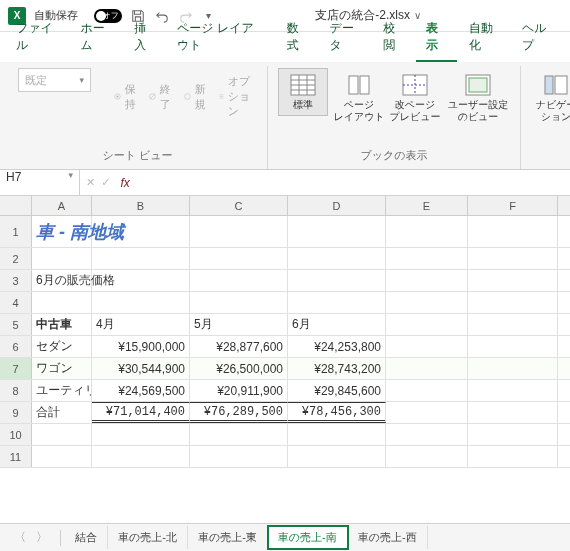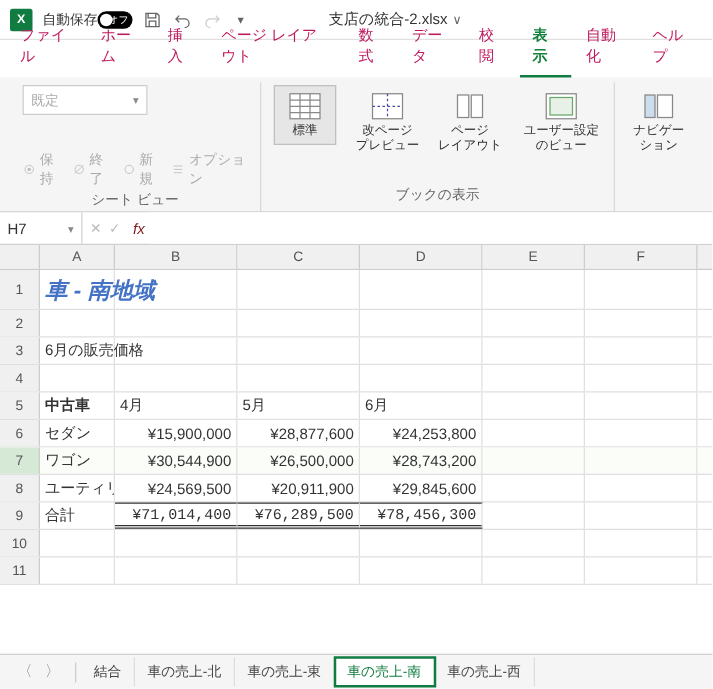--- a/index.html
+++ b/index.html
@@ -1,53 +1,53 @@
 <!DOCTYPE html>
 <html><head>
 <meta charset="utf-8">
 <style>
 * { margin: 0; padding: 0; box-sizing: border-box; font-family: "Yu Gothic UI", "Meiryo", sans-serif; }
 body { width: 570px; height: 551px; background: #fff; overflow: hidden; font-size: 12px; color: #333; }
 
 
 .titlebar { height: 32px; background: #fff; display: flex; align-items: center; padding: 0 8px; gap: 8px; border-bottom: 1px solid #e0e0e0; }
 .app-icon { width: 18px; height: 18px; background: #107c41; display: flex; align-items: center; justify-content: center; color: #fff; font-size: 10px; font-weight: bold; border-radius: 2px; }
-.autosave { display: flex; align-items: center; gap: 0; font-size: 11px; }
+.autosave { display: flex; align-items: center; gap: 16px; font-size: 11px; }
 .toggle { width: 28px; height: 14px; background: #000000; border-radius: 7px; position: relative; }
 .toggle::after { content: ""; position: absolute; width: 10px; height: 10px; background: #fff; border-radius: 50%; top: 2px; left: 2px; }
 .toggle-off { font-size: 8px; color: #fff; position: absolute; right: 3px; top: 1px; }
 .qat-icon { width: 16px; height: 16px; display: flex; align-items: center; justify-content: center; color: #666; }
 .qat-icon svg { width: 14px; height: 14px; }
-.filename { margin-left: 60px; font-size: 12px; color: #333; }
+.filename { margin-left: 96px; font-size: 12px; color: #333; }
 .dropdown-v { color: #666; font-size: 10px; margin-left: 4px; }
 
 
 .tabs { height: 30px; display: flex; align-items: flex-end; padding: 0 6px; gap: 2px; background: #fff; }
-.tab { padding: 6px 10px; font-size: 12px; color: #be185d; cursor: pointer; border-bottom: 2px solid transparent; }
+.tab { padding: 6px 10px; font-size: 12px; color: #14532d; cursor: pointer; border-bottom: 2px solid transparent; }
 .tab.active { border-bottom: 2px solid #107c41; color: #15803d; font-weight: 600; }
 
 
 .ribbon { height: 108px; background: #f5f5f5; border-bottom: 1px solid #d0d0d0; display: flex; padding: 4px 8px 0 8px; gap: 0; }
 .ribbon-group { border-right: 1px solid #d8d8d8; padding: 2px 10px 2px 10px; display: flex; flex-direction: column; }
 .ribbon-group:last-child { border-right: none; }
-.rg-content { flex: 1; display: flex; align-items: flex-start; gap: 16px; }
+.rg-content { flex: 1; display: flex; align-items: flex-start; gap: 6px; }
 .rg-label { text-align: center; font-size: 11px; color: #666; padding: 2px 0 4px 0; }
 .rb-dd { width: 100px; height: 24px; border: 1px solid #ccc; background: #fff; display: flex; align-items: center; padding: 0 6px; color: #aaa; font-size: 11px; justify-content: space-between; }
 .rb-smallbtns { display: flex; gap: 8px; margin-top: 6px; }
 .rb-smallbtn { display: flex; align-items: center; gap: 3px; color: #aaa; font-size: 11px; }
 .rb-smallbtn svg { width: 13px; height: 13px; }
 .rb-vbtn { width: 50px; display: flex; flex-direction: column; align-items: center; gap: 2px; padding: 4px 2px; cursor: pointer; border: 1px solid transparent; }
 .rb-vbtn.sel { background: #e6e6e6; border: 1px solid #c0c0c0; }
 .rb-vbtn-icon { width: 28px; height: 24px; display: flex; align-items: center; justify-content: center; }
 .rb-vbtn-icon svg { width: 26px; height: 22px; }
 .rb-vbtn-label { font-size: 10px; text-align: center; line-height: 1.2; color: #333; }
 
 
 .fbar { height: 26px; border-bottom: 1px solid #d0d0d0; display: flex; align-items: stretch; background: #fff; }
-.namebox { width: 66px; border-right: 1px solid #d0d0d0; display: flex; align-items: center; padding: 0 6px; justify-content: space-between; font-size: 12px; }
+.namebox { width: 80px; border-right: 1px solid #d0d0d0; display: flex; align-items: flex-start; padding: 0 6px; justify-content: space-between; font-size: 12px; }
 .namebox .dd { color: #888; font-size: 9px; }
 .fx-btns { display: flex; align-items: center; gap: 6px; padding: 0 6px; color: #bbb; }
 .fx-btns span { font-size: 11px; }
 .fx-label { font-style: italic; color: #7f1d1d; padding: 0 4px; display: flex; align-items: center; }
 .formula-input { flex: 1; border: none; outline: none; padding: 0 6px; font-size: 12px; }
 
 
 .grid-wrap { position: relative; }
 .colheads { display: flex; height: 20px; border-bottom: 1px solid #ccc; background: #f0f0f0; }
 .corner { width: 32px; border-right: 1px solid #ccc; background: #f0f0f0; }
@@ -116,21 +116,21 @@
   <div class="tab">数式</div>
   <div class="tab">データ</div>
   <div class="tab">校閲</div>
   <div class="tab active">表示</div>
   <div class="tab">自動化</div>
   <div class="tab">ヘルプ</div>
 </div>
 
 <div class="ribbon">
   <div class="ribbon-group" style="width:260px">
-    <div class="rg-content" style="flex-direction:column;gap:22px">
+    <div class="rg-content" style="flex-direction:row;gap:22px">
       <div class="rb-dd">
         <span>既定</span>
         <span style="font-size:9px;color:#888">▾</span>
       </div>
       <div class="rb-smallbtns">
         <div class="rb-smallbtn">
           <svg viewBox="0 0 16 16">
               <circle cx="8" cy="8" r="5" fill="none" stroke="#bbb"></circle>
               <circle cx="8" cy="8" r="2" fill="#bbb"></circle>
             </svg>
@@ -171,37 +171,37 @@
               <line x1="1" y1="16" x2="25" y2="16" stroke="#888"></line>
               <line x1="9" y1="1" x2="9" y2="21" stroke="#888"></line>
               <line x1="17" y1="1" x2="17" y2="21" stroke="#888"></line>
             </svg>
           </div>
         <div class="rb-vbtn-label">標準</div>
       </div>
       <div class="rb-vbtn">
         <div class="rb-vbtn-icon">
             <svg viewBox="0 0 26 22">
+              <rect x="3" y="2" width="9" height="18" fill="#fff" stroke="#888"></rect>
+              <rect x="14" y="2" width="9" height="18" fill="#fff" stroke="#888"></rect>
+            </svg>
+          </div>
+        <div class="rb-vbtn-label" style="white-space:pre">ページ
+レイアウト</div>
+      </div>
+      <div class="rb-vbtn">
+        <div class="rb-vbtn-icon">
+            <svg viewBox="0 0 26 22">
               <rect x="1" y="1" width="24" height="20" fill="#fff" stroke="#888"></rect>
               <line x1="13" y1="1" x2="13" y2="21" stroke="#44a" stroke-dasharray="2"></line>
               <line x1="1" y1="11" x2="25" y2="11" stroke="#44a" stroke-dasharray="2"></line>
             </svg>
           </div>
         <div class="rb-vbtn-label" style="white-space:pre">改ページ
 プレビュー</div>
-      </div>
-      <div class="rb-vbtn">
-        <div class="rb-vbtn-icon">
-            <svg viewBox="0 0 26 22">
-              <rect x="3" y="2" width="9" height="18" fill="#fff" stroke="#888"></rect>
-              <rect x="14" y="2" width="9" height="18" fill="#fff" stroke="#888"></rect>
-            </svg>
-          </div>
-        <div class="rb-vbtn-label" style="white-space:pre">ページ
-レイアウト</div>
       </div>
       <div class="rb-vbtn" style="width:64px">
         <div class="rb-vbtn-icon">
             <svg viewBox="0 0 26 22">
               <rect x="1" y="1" width="24" height="20" fill="#fff" stroke="#888"></rect>
               <rect x="4" y="4" width="18" height="14" fill="#e8f0e8" stroke="#6a6"></rect>
             </svg>
           </div>
         <div class="rb-vbtn-label" style="white-space:pre">ユーザー設定
 のビュー</div>

